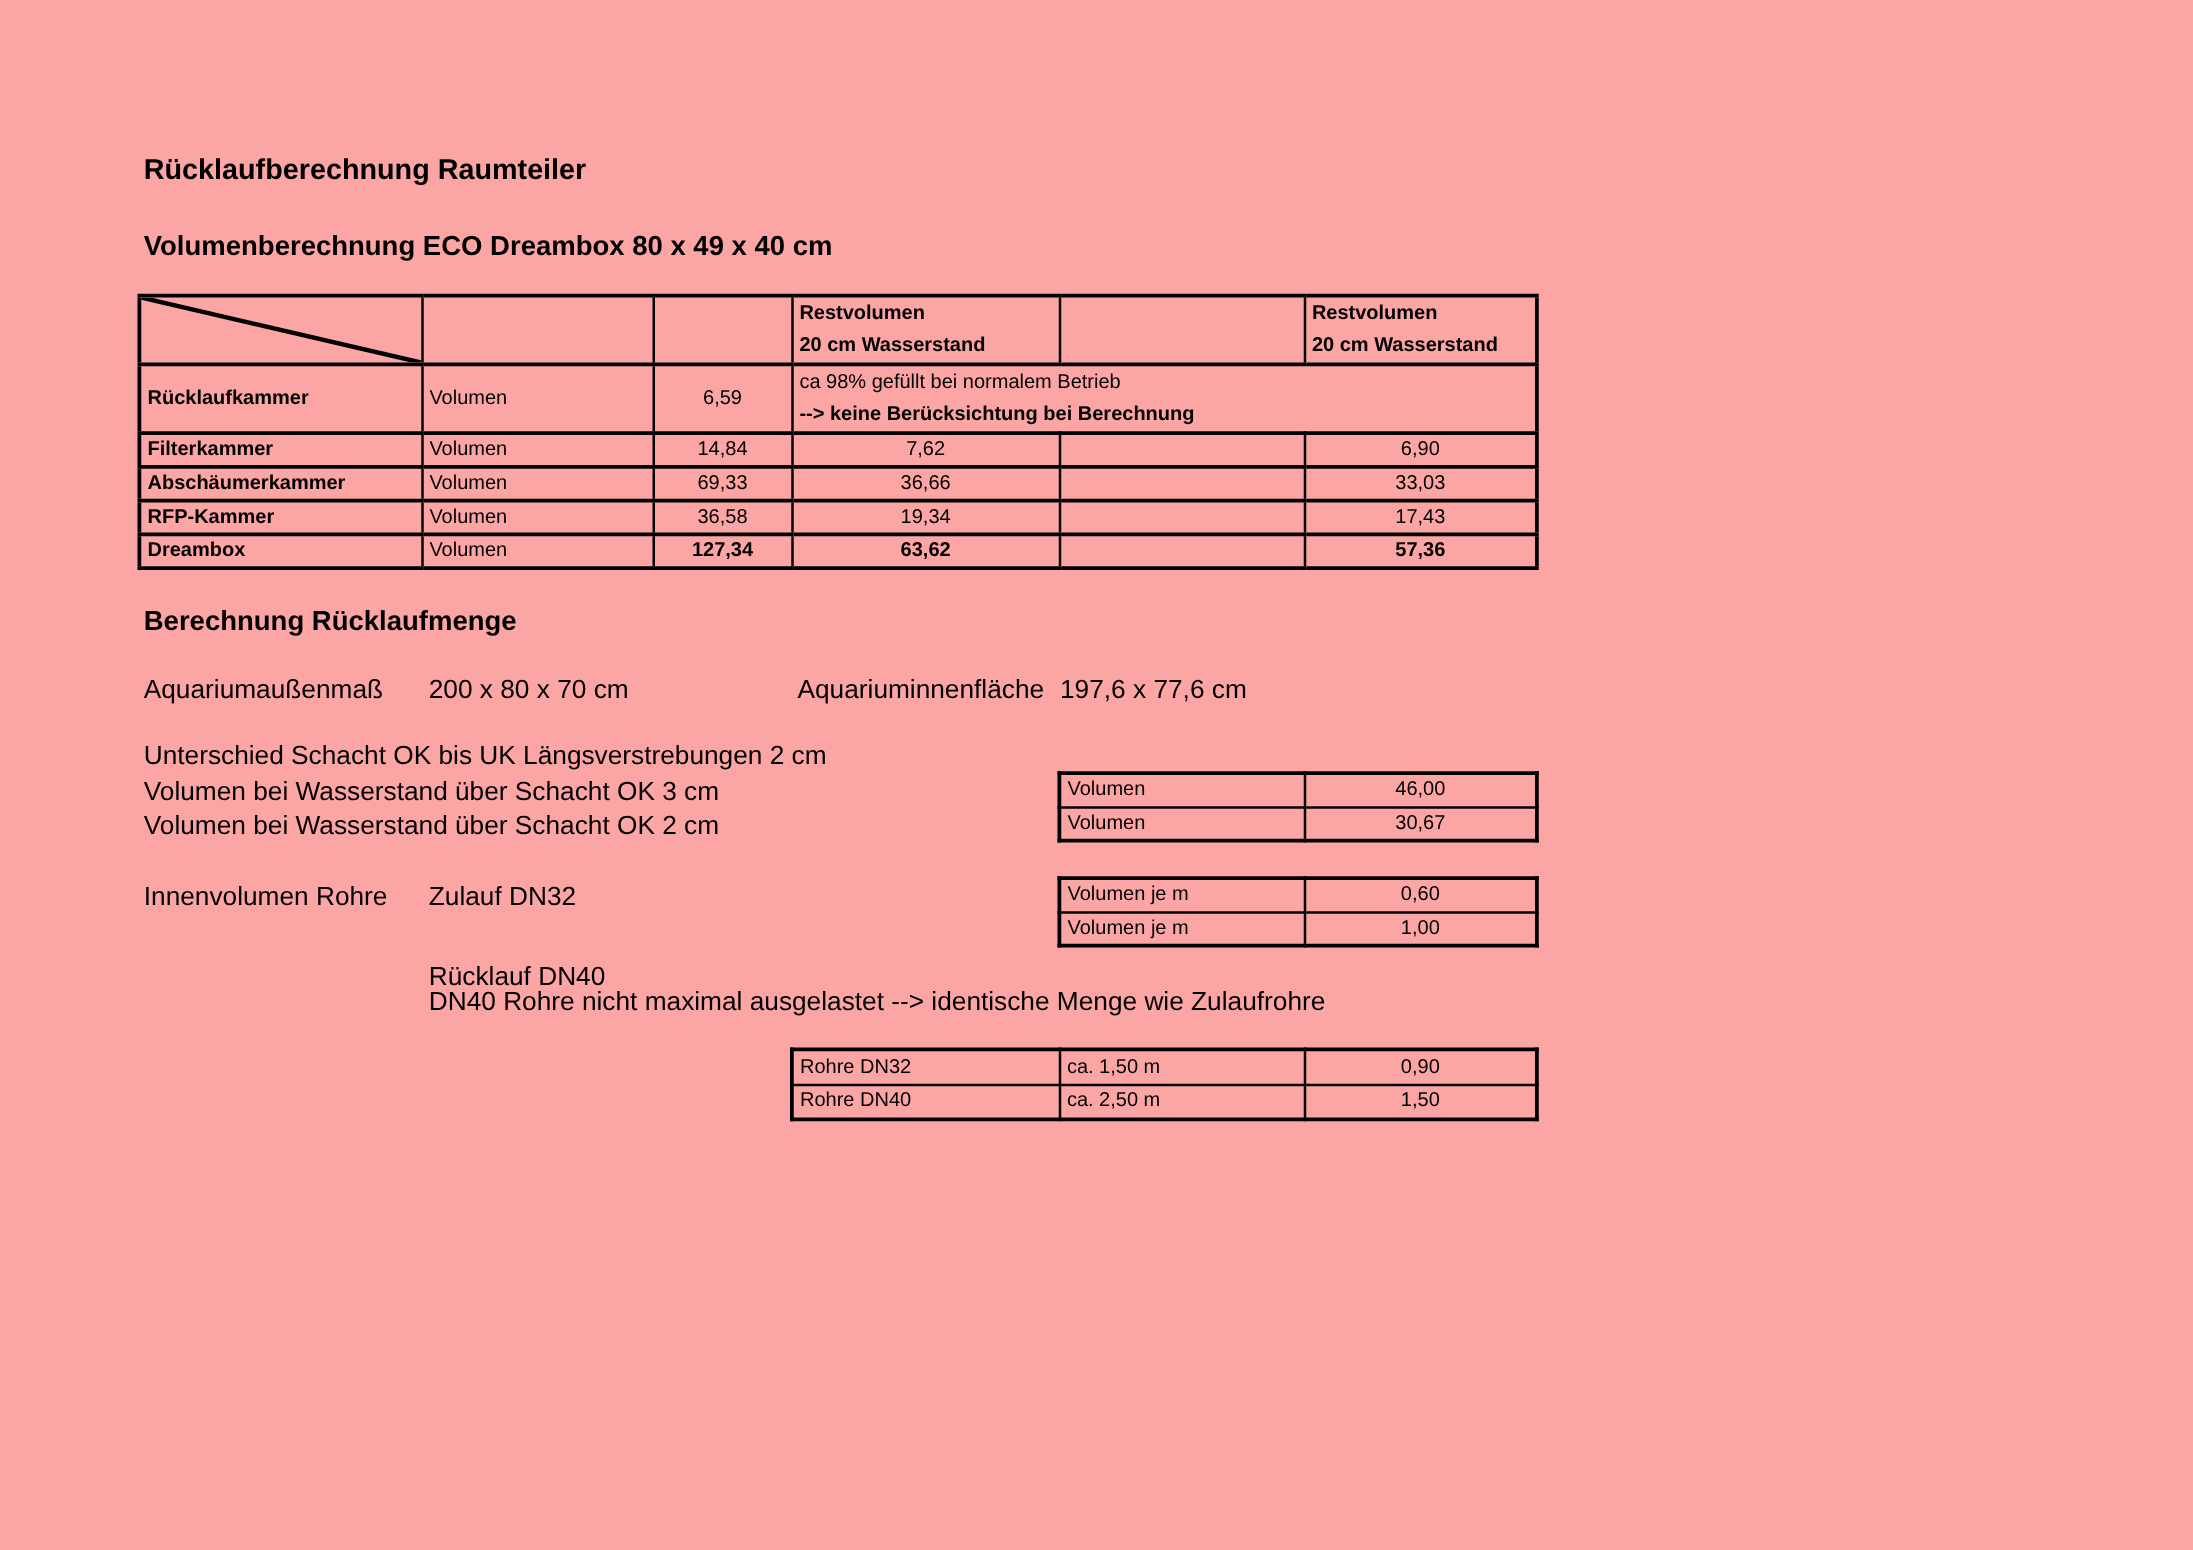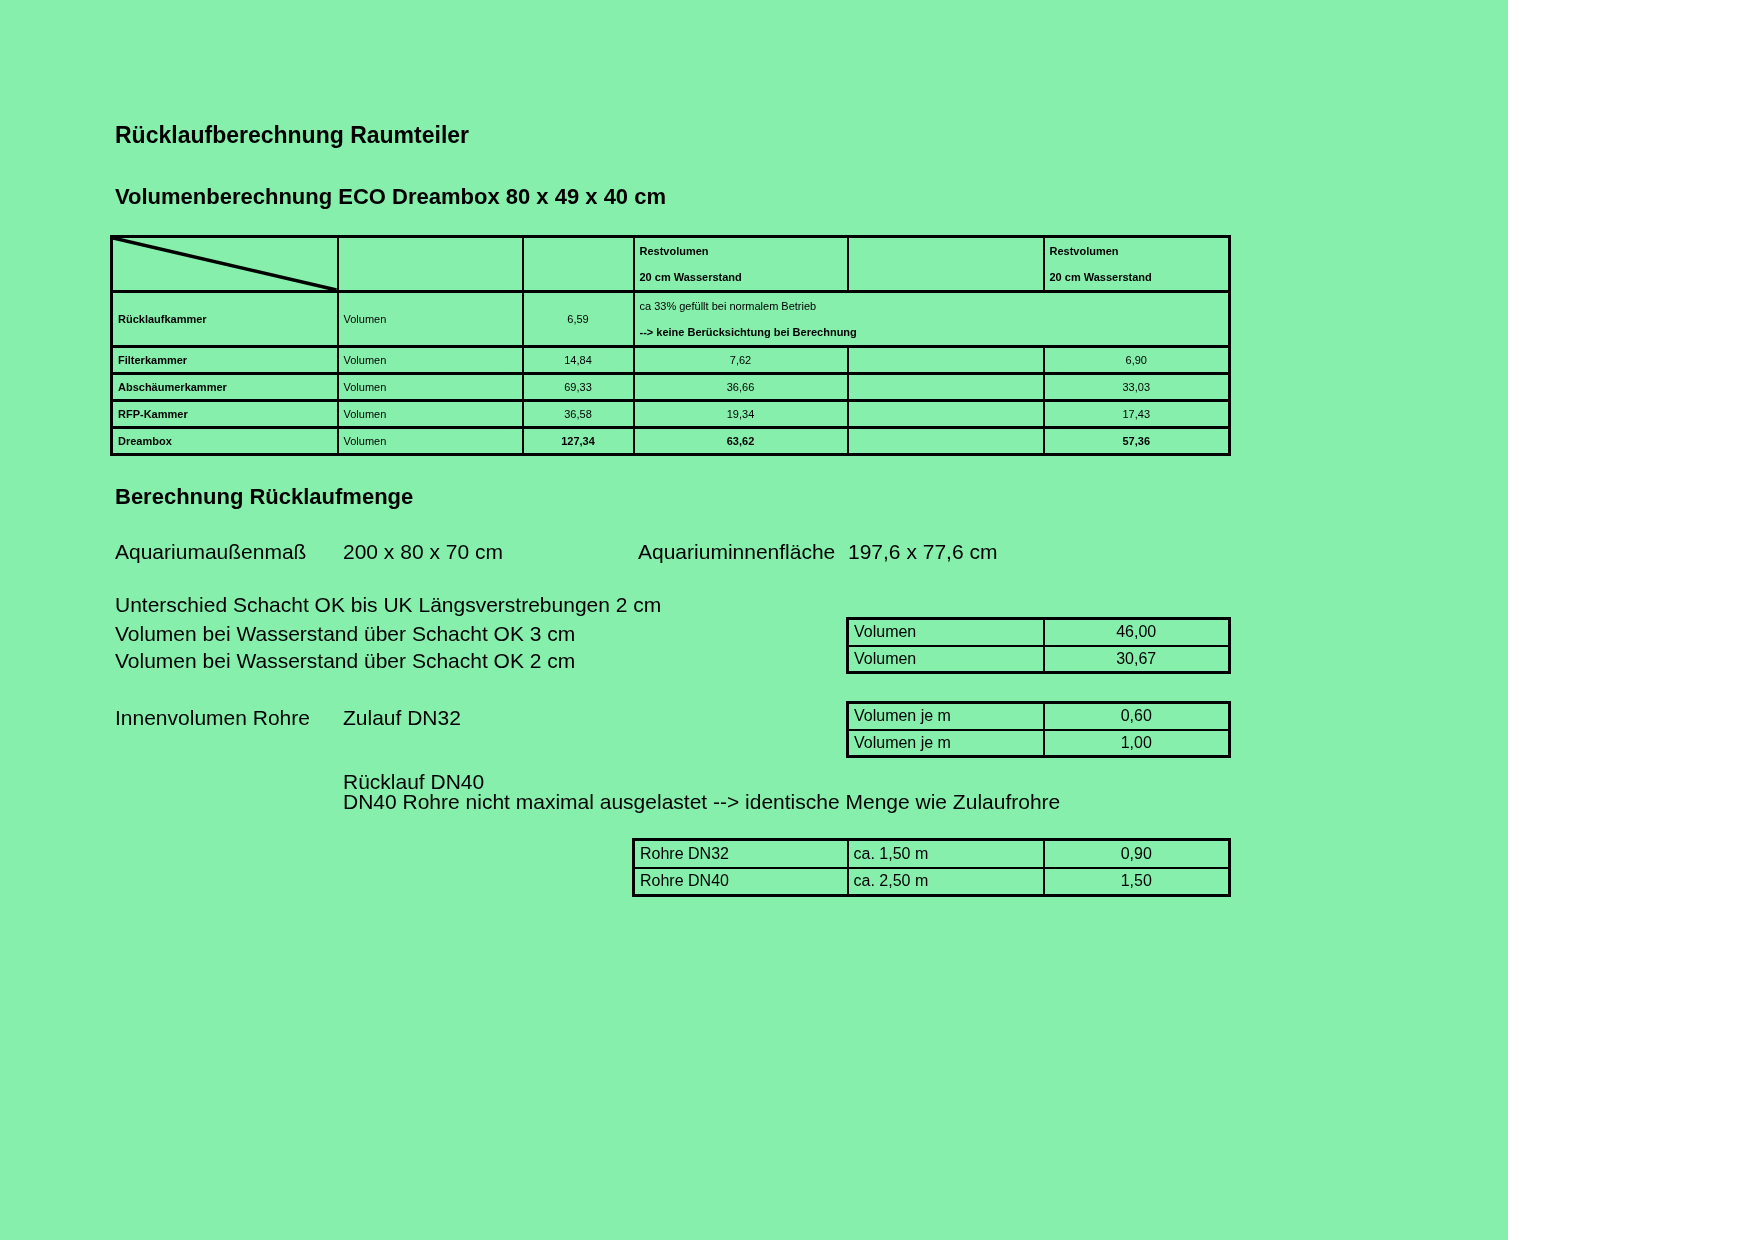--- a/index.html
+++ b/index.html
@@ -1,41 +1,41 @@
 <!DOCTYPE html>
 <html><head>
 <meta charset="utf-8">
 <style>
   * { box-sizing: border-box; }
   html, body { margin: 0; padding: 0; background: #ffffff; }
   .page {
     position: relative;
-    width: 1508px;
+    width: 1754px;
     height: 1240px;
-    background: #86efac;
+    background: #fca5a5;
     color: #000000;
     font-family: "Liberation Sans", sans-serif;
     overflow: hidden;
   }
   .abs { position: absolute; }
   .t { font-size: 21px; white-space: nowrap; }
   .b { font-weight: bold; }
   .title { font-size: 23px; font-weight: bold; white-space: nowrap; }
   .subtitle { font-size: 22px; font-weight: bold; white-space: nowrap; }
 
   table { border-collapse: collapse; table-layout: fixed; }
 
   
   .main-table { border: 3px solid #000; }
   .main-table td {
     border-left: 2px solid #000;
     border-right: 2px solid #000;
     border-top: 3px solid #000;
     border-bottom: 3px solid #000;
-    font-size: 11px;
+    font-size: 16px;
     padding: 0 5px;
     vertical-align: middle;
     overflow: hidden;
     white-space: nowrap;
   }
   .main-table .lbl { font-weight: bold; }
   .main-table .num { text-align: center; padding: 0 2px; }
   .hdr div { font-weight: bold; line-height: 26px; }
   .note-cell div { line-height: 26px; }
   .note2 { font-weight: bold; }
@@ -88,21 +88,21 @@
       <td class="hdr">
         <div>Restvolumen</div>
         <div>20 cm Wasserstand</div>
       </td>
     </tr>
     <tr style="height:55px">
       <td class="lbl">Rücklaufkammer</td>
       <td>Volumen</td>
       <td class="num">6,59</td>
       <td colspan="3" class="note-cell">
-        <div>ca 33% gefüllt bei normalem Betrieb</div>
+        <div>ca 98% gefüllt bei normalem Betrieb</div>
         <div class="note2">--&gt; keine Berücksichtung bei Berechnung</div>
       </td>
     </tr>
     <tr style="height:27px">
       <td class="lbl">Filterkammer</td>
       <td>Volumen</td>
       <td class="num">14,84</td>
       <td class="num">7,62</td>
       <td></td>
       <td class="num">6,90</td>

